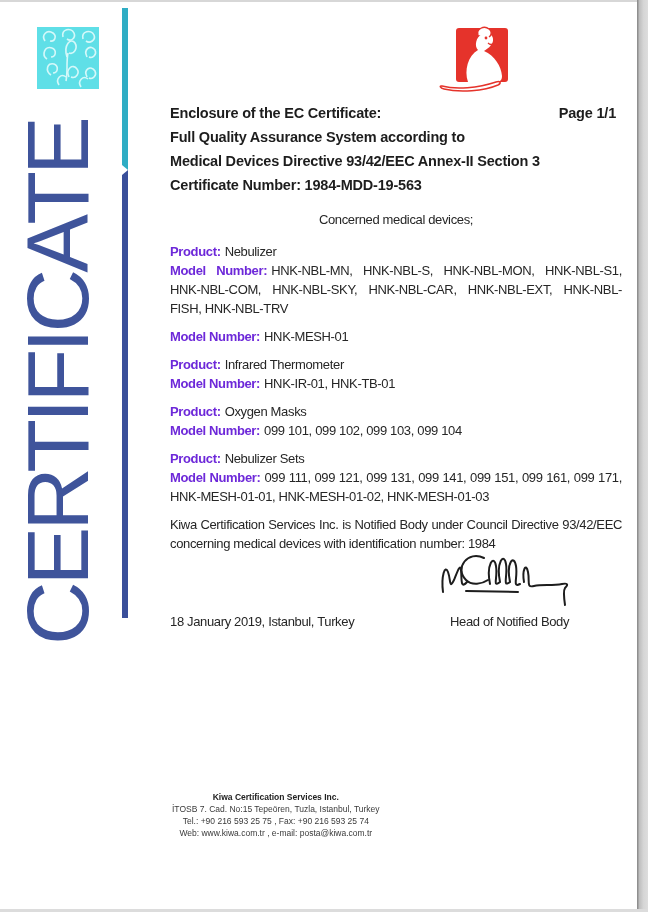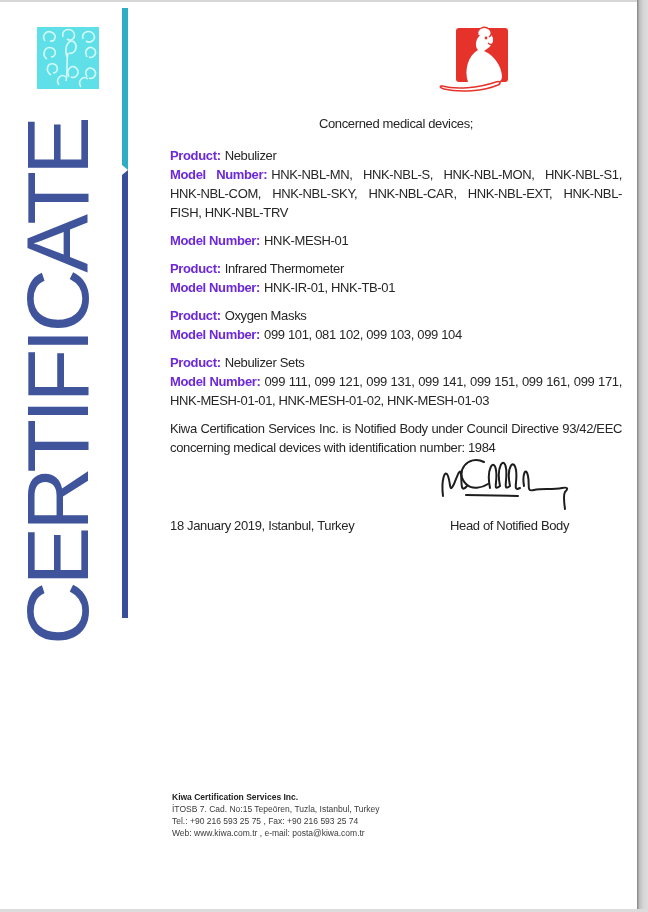--- a/index.html
+++ b/index.html
@@ -47,21 +47,21 @@
   .group { margin-top:13px; text-align:justify; }
   .group + .group { margin-top:9px; }
   .lbl { font-weight:bold; color:#6d28d9; margin-right:4px; }
   .note { margin-top:9px; text-align:justify; }
 
   .sig-row { margin-top:59px; position:relative; height:19px; }
   .sig-title { position:absolute; left:280px; top:0; white-space:nowrap; }
   .signature { position:absolute; left:268px; top:-66px; }
 
   
-  .footer { position:absolute; left:172px; top:791px; font-size:8.5px; line-height:12px; color:#3a3a3a; letter-spacing:0; }
+  .footer { position:absolute; left:172px; top:791px; font-size:8.5px; line-height:12px; color:#3a3a3a; letter-spacing:0;text-align:center; }
   .footer .company { font-weight:bold; color:#222; }
 </style>
 </head>
 <body>
 
 <div class="page">
 
   <div class="edge-top"></div>
   <div class="edge-right"></div>
   <div class="edge-bottom"></div>
@@ -97,40 +97,49 @@
       <path d="M34,56 C30,44 34,30 44,24 C40,20 42,11 48,8 C54,5 60,9 59,15 C58,20 53,23 50,25 C61,30 67,40 68,50 C68,54 66,56 62,56 Z" fill="#ffffff"></path>
       <path d="M44,9 C42,3 50,-1 55,3 C58,5 58,9 55,11" fill="#ffffff" stroke="#e5332b" stroke-width="1.4"></path>
       <circle cx="52" cy="12" r="1.4" fill="#e5332b"></circle>
       <path d="M54,17 C56,19 58,19 60,17" fill="none" stroke="#e5332b" stroke-width="1.2"></path>
       <path d="M8,60 C22,64 44,62 62,56 C66,54.6 68,57 64,59 C50,65 26,67 10,63 C6,62 5,59.5 8,60 Z" fill="#ffffff" stroke="#e5332b" stroke-width="1.5"></path>
     </svg>
   </div>
 
   <div class="content">
 
+    <div class="header-block">
+      <div class="h-row">
+        <div>Enclosure of the EC Certificate:</div>
+        <div class="page-label">Page 1/1</div>
+      </div>
+      <div>Full Quality Assurance System according to</div>
+      <div>Medical Devices Directive 93/42/EEC Annex-II Section 3</div>
+      <div>Certificate Number: 1984-MDD-19-563</div>
+    </div>
 
     <div class="intro">Concerned medical devices;</div>
 
     <div class="group">
       <div><span class="lbl">Product:</span><span>Nebulizer</span></div>
       <div><span class="lbl">Model Number:</span><span>HNK-NBL-MN, HNK-NBL-S, HNK-NBL-MON, HNK-NBL-S1, HNK-NBL-COM, HNK-NBL-SKY, HNK-NBL-CAR, HNK-NBL-EXT, HNK-NBL-FISH, HNK-NBL-TRV</span></div>
     </div>
 
     <div class="group">
       <div><span class="lbl">Model Number:</span><span>HNK-MESH-01</span></div>
     </div>
 
     <div class="group">
       <div><span class="lbl">Product:</span><span>Infrared Thermometer</span></div>
       <div><span class="lbl">Model Number:</span><span>HNK-IR-01, HNK-TB-01</span></div>
     </div>
 
     <div class="group">
       <div><span class="lbl">Product:</span><span>Oxygen Masks</span></div>
-      <div><span class="lbl">Model Number:</span><span>099 101, 081 102, 099 103, 099 104</span></div>
+      <div><span class="lbl">Model Number:</span><span>099 101, 099 102, 099 103, 099 104</span></div>
     </div>
 
     <div class="group">
       <div><span class="lbl">Product:</span><span>Nebulizer Sets</span></div>
       <div><span class="lbl">Model Number:</span><span>099 111, 099 121, 099 131, 099 141, 099 151, 099 161, 099 171, HNK-MESH-01-01, HNK-MESH-01-02, HNK-MESH-01-03</span></div>
     </div>
 
     <div class="note">Kiwa Certification Services Inc. is Notified Body under Council Directive 93/42/EEC concerning medical devices with identification number: 1984</div>
 
     <div class="sig-row">

